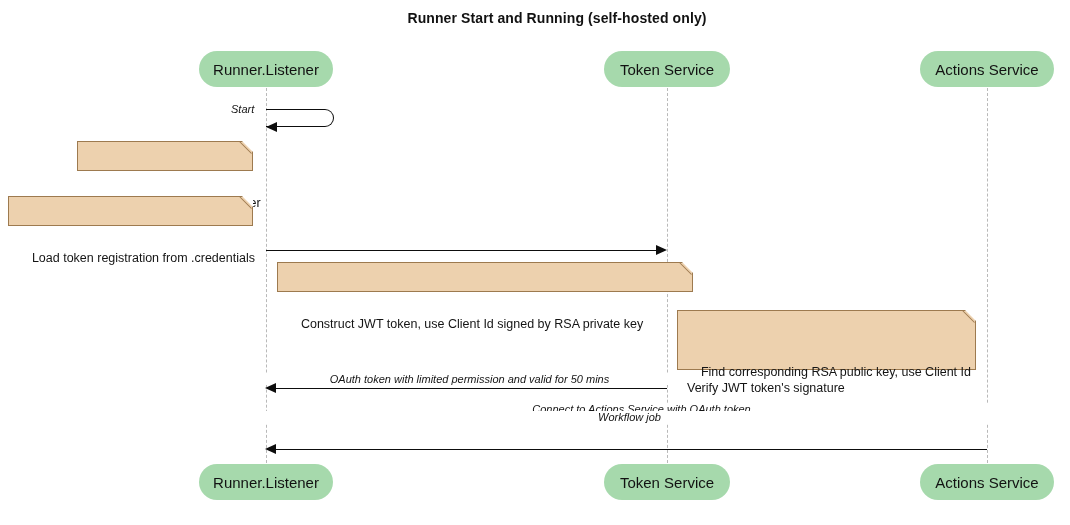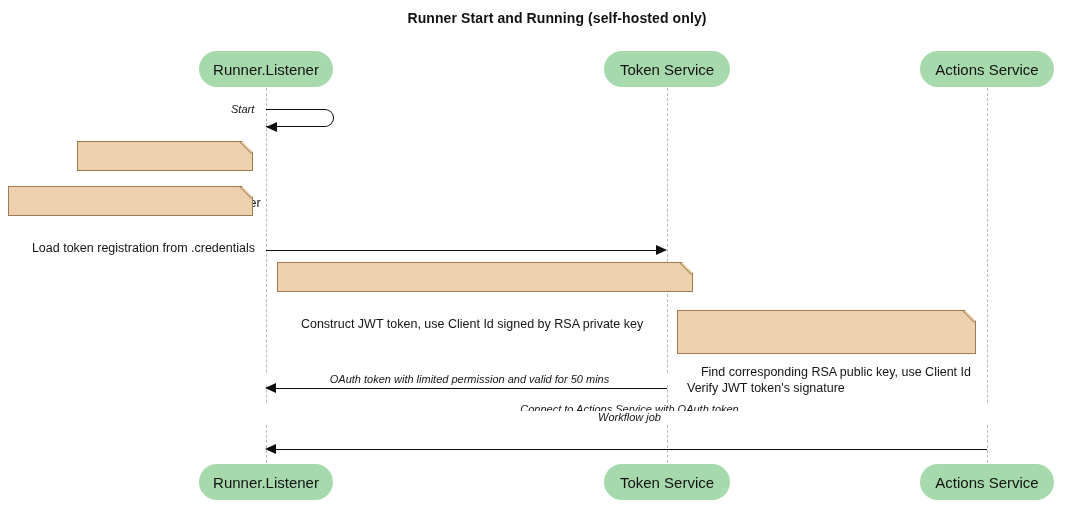--- a/index.html
+++ b/index.html
@@ -173,47 +173,47 @@
   <div class="msg-label" style="left:228px; top:103px;">Start</div>
   <div class="self-loop" style="left:266px; top:109px; width:68px; height:18px;"></div>
   <div class="arrowhead left" style="left:266px; top:122px;"></div>
 
   <div class="note" style="left:77px; top:141px; width:176px; height:30px;">
     <span class="fold"></span>
     <span class="fold-edge"></span>
     <span>Load config info from .runner</span>
   </div>
 
-  <div class="note" style="left:8px; top:186px; width:245px; height:30px;">
+  <div class="note" style="left:8px; top:196px; width:245px; height:30px;">
     <span class="fold"></span>
     <span class="fold-edge"></span>
     <span>Load token registration from .credentials</span>
   </div>
 
   <div class="msg-line" style="left:266px; top:250px; width:392px;"></div>
   <div class="arrowhead right" style="left:656px; top:245px;"></div>
 
   <div class="note" style="left:277px; top:262px; width:416px; height:30px;">
     <span class="fold"></span>
     <span class="fold-edge"></span>
     <span>Construct JWT token, use Client Id signed by RSA private key</span>
   </div>
 
-  <div class="note" style="left:677px; top:310px; width:299px; height:44px;">
+  <div class="note" style="left:677px; top:310px; width:299px; height:60px;">
     <span class="fold"></span>
     <span class="fold-edge"></span>
     <span>Find corresponding RSA public key, use Client Id
 Verify JWT token's signature</span>
   </div>
 
   <div class="msg-label center" style="left:266px; top:373px; width:401px;">OAuth token with limited permission and valid for 50 mins</div>
   <div class="msg-line" style="left:275px; top:388px; width:392px;"></div>
   <div class="arrowhead left" style="left:265px; top:383px;"></div>
 
-  <div class="msg-label center" style="left:266px; top:403px; width:721px;">Connect to Actions Service with OAuth token</div>
+  <div class="msg-label center" style="left:278px; top:403px; width:721px;">Connect to Actions Service with OAuth token</div>
   <div class="msg-line" style="left:266px; top:418px; width:712px;"></div>
   <div class="arrowhead right" style="left:976px; top:413px;"></div>
 
   <div class="msg-label center" style="left:266px; top:411px; width:721px;">Workflow job</div>
   <div class="msg-line" style="left:275px; top:449px; width:712px;"></div>
   <div class="arrowhead left" style="left:265px; top:444px;"></div>
 
 </div>
 
 </body></html>

